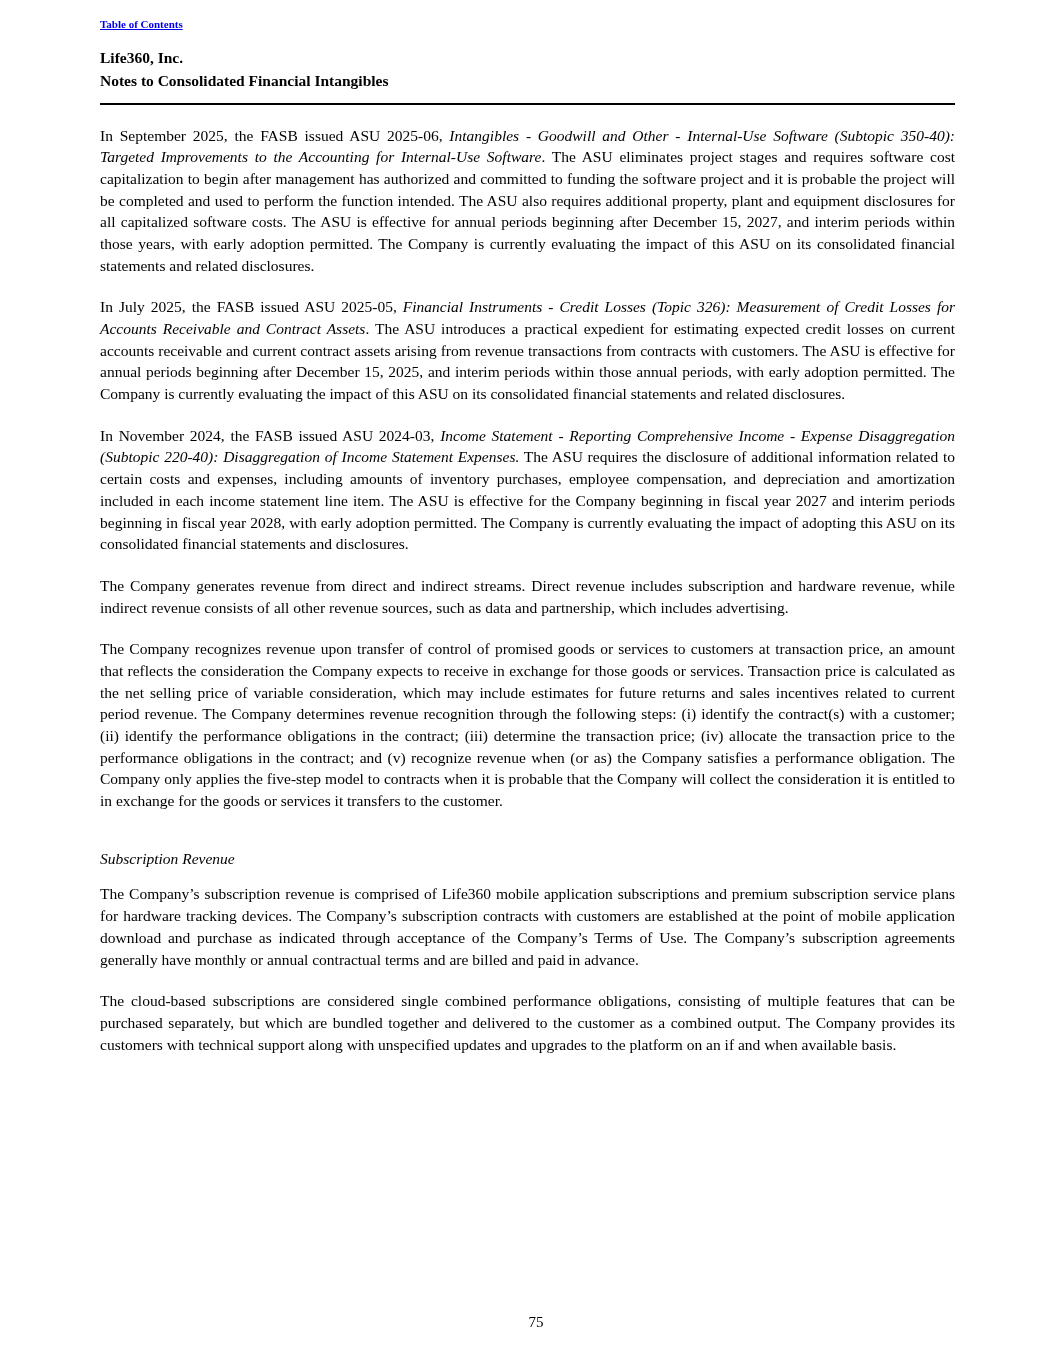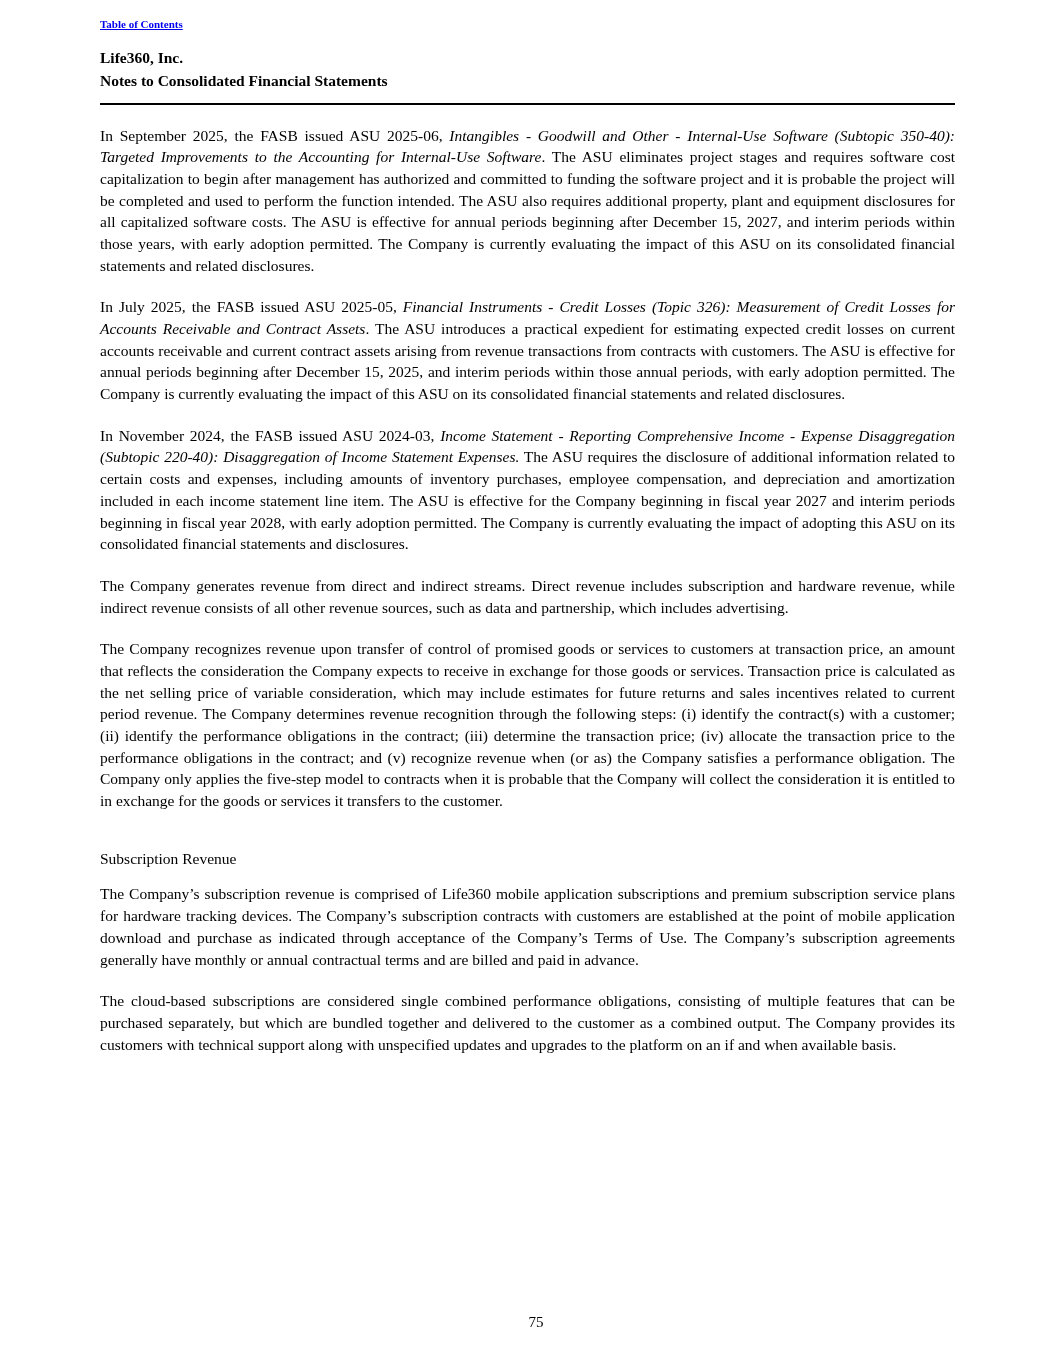--- a/index.html
+++ b/index.html
@@ -73,31 +73,31 @@
 </style>
 </head>
 <body>
 
 <div class="page">
 
   <a class="toc-link">Table of Contents</a>
 
   <div class="doc-header">
     <div class="doc-title">Life360, Inc.</div>
-    <div class="doc-subtitle">Notes to Consolidated Financial Statements</div>
+    <div class="doc-subtitle">Notes to Consolidated Financial Intangibles</div>
   </div>
 
   <div class="header-rule"></div>
 
   <div class="body-text">
       <p class="para"><span>In September 2025, the FASB issued ASU 2025-06, </span><span style="font-style: italic;">Intangibles - Goodwill and Other - Internal-Use Software (Subtopic 350-40): Targeted Improvements to the Accounting for Internal-Use Software</span><span>. The ASU eliminates project stages and requires software cost capitalization to begin after management has authorized and committed to funding the software project and it is probable the project will be completed and used to perform the function intended. The ASU also requires additional property, plant and equipment disclosures for all capitalized software costs. The ASU is effective for annual periods beginning after December 15, 2027, and interim periods within those years, with early adoption permitted. The Company is currently evaluating the impact of this ASU on its consolidated financial statements and related disclosures.</span></p>
       <p class="para"><span>In July 2025, the FASB issued ASU 2025-05, </span><span style="font-style: italic;">Financial Instruments - Credit Losses (Topic 326): Measurement of Credit Losses for Accounts Receivable and Contract Assets</span><span>. The ASU introduces a practical expedient for estimating expected credit losses on current accounts receivable and current contract assets arising from revenue transactions from contracts with customers. The ASU is effective for annual periods beginning after December 15, 2025, and interim periods within those annual periods, with early adoption permitted. The Company is currently evaluating the impact of this ASU on its consolidated financial statements and related disclosures.</span></p>
       <p class="para"><span>In November 2024, the FASB issued ASU 2024-03, </span><span style="font-style: italic;">Income Statement - Reporting Comprehensive Income - Expense Disaggregation (Subtopic 220-40): Disaggregation of Income Statement Expenses.</span><span> The ASU requires the disclosure of additional information related to certain costs and expenses, including amounts of inventory purchases, employee compensation, and depreciation and amortization included in each income statement line item. The ASU is effective for the Company beginning in fiscal year 2027 and interim periods beginning in fiscal year 2028, with early adoption permitted. The Company is currently evaluating the impact of adopting this ASU on its consolidated financial statements and disclosures.</span></p>
       <p class="para"><span>The Company generates revenue from direct and indirect streams. Direct revenue includes subscription and hardware revenue, while indirect revenue consists of all other revenue sources, such as data and partnership, which includes advertising.</span></p>
       <p class="para"><span>The Company recognizes revenue upon transfer of control of promised goods or services to customers at transaction price, an amount that reflects the consideration the Company expects to receive in exchange for those goods or services. Transaction price is calculated as the net selling price of variable consideration, which may include estimates for future returns and sales incentives related to current period revenue. The Company determines revenue recognition through the following steps: (i) identify the contract(s) with a customer; (ii) identify the performance obligations in the contract; (iii) determine the transaction price; (iv) allocate the transaction price to the performance obligations in the contract; and (v) recognize revenue when (or as) the Company satisfies a performance obligation. The Company only applies the five-step model to contracts when it is probable that the Company will collect the consideration it is entitled to in exchange for the goods or services it transfers to the customer.</span></p>
-      <div class="heading"><span style="">Subscription Revenue</span></div>
+      <div class="heading"><span style="font-style: italic;">Subscription Revenue</span></div>
       <p class="para"><span>The Company’s subscription revenue is comprised of Life360 mobile application subscriptions and premium subscription service plans for hardware tracking devices. The Company’s subscription contracts with customers are established at the point of mobile application download and purchase as indicated through acceptance of the Company’s Terms of Use. The Company’s subscription agreements generally have monthly or annual contractual terms and are billed and paid in advance.</span></p>
       <p class="para"><span>The cloud-based subscriptions are considered single combined performance obligations, consisting of multiple features that can be purchased separately, but which are bundled together and delivered to the customer as a combined output. The Company provides its customers with technical support along with unspecified updates and upgrades to the platform on an if and when available basis.</span></p>
     </div>
 
   <div class="page-number">75</div>
 
 </div>
 
 </body></html>

